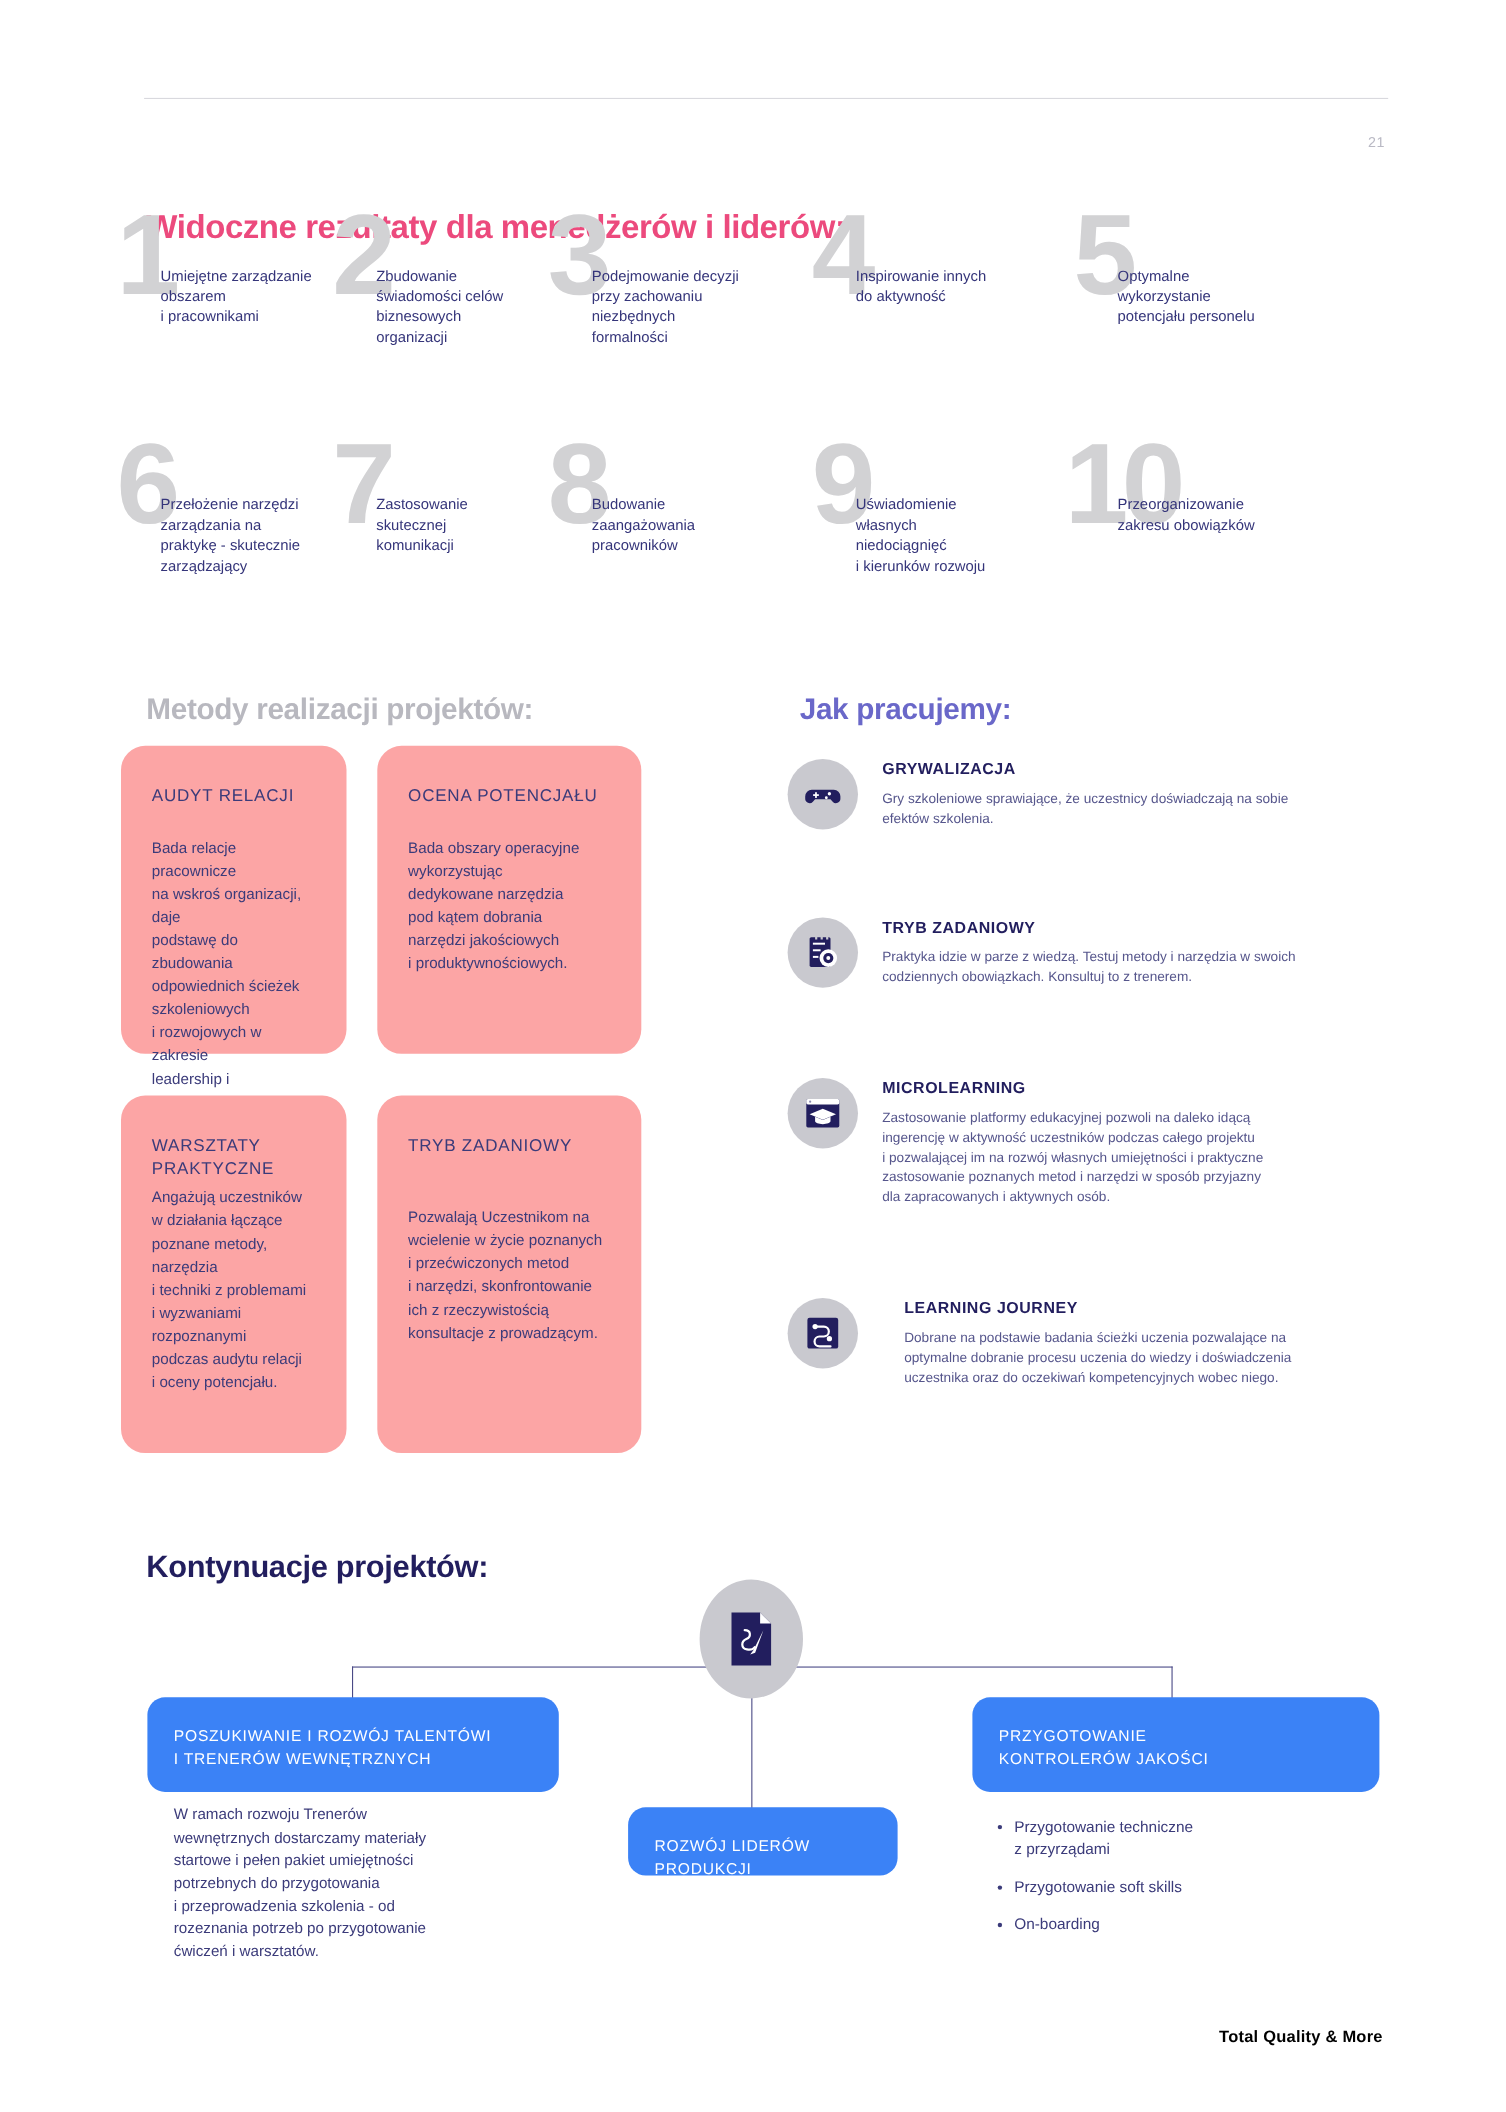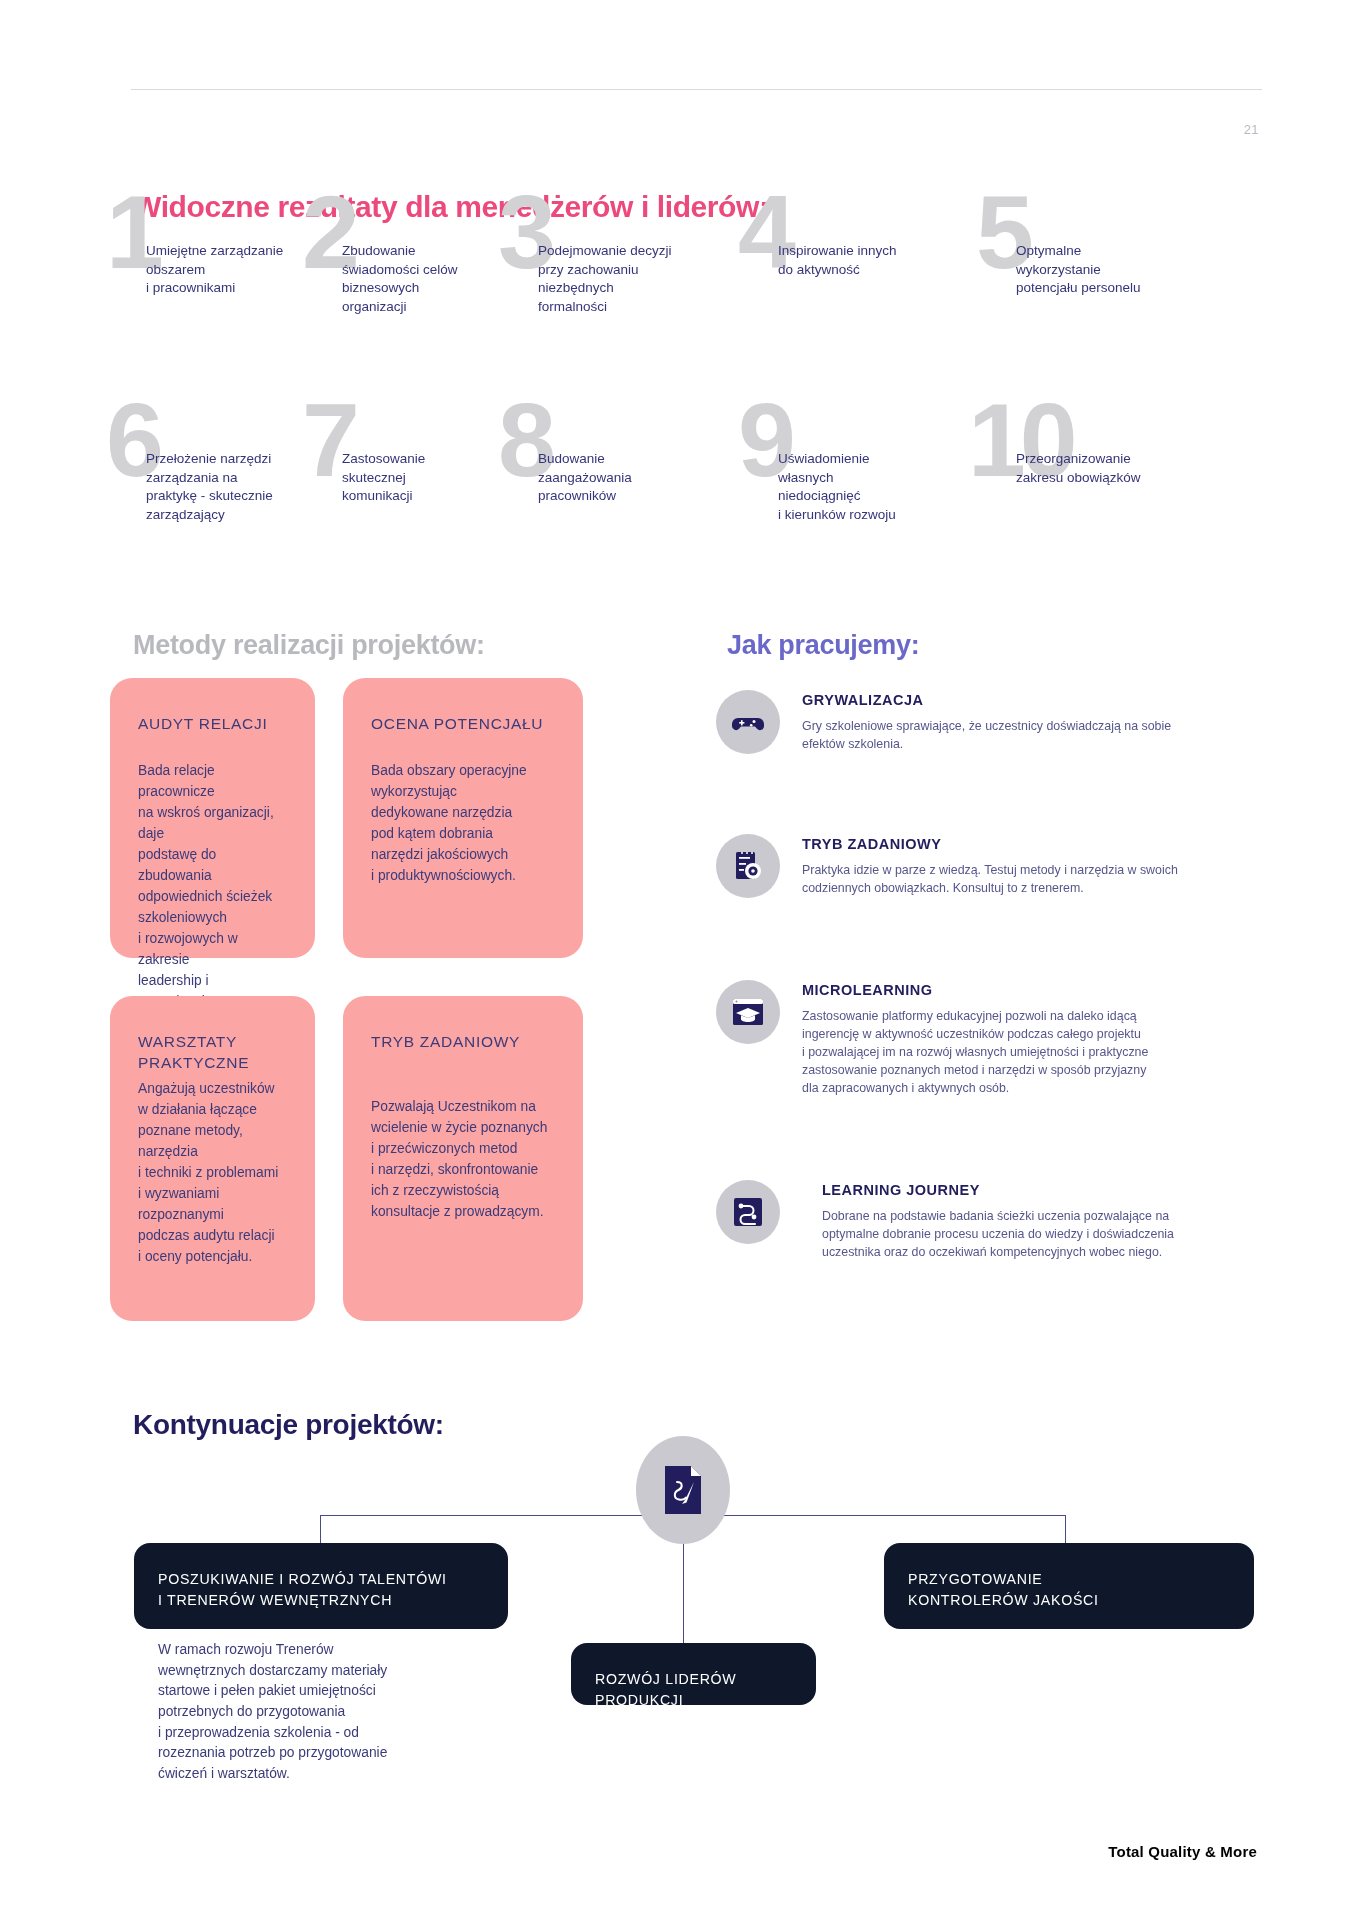--- a/index.html
+++ b/index.html
@@ -171,21 +171,21 @@
     left:636px; top:1436px;
     width:94px; height:108px;
     border-radius:50%;
     background:#c9c9cf;
     display:flex;align-items:center;justify-content:center;
     z-index:3;
   }
   .connector{position:absolute;background:#4a4a86;}
   .blue-box{
     position:absolute;
-    background:#0f172a;
+    background:#3b82f6;
     border-radius:16px;
     box-sizing:border-box;
     color:#ffffff;
     font-size:14.2px;
     letter-spacing:.7px;
     line-height:1.5;
     padding:26px 24px;
     white-space:pre-line;
     z-index:2;
   }
@@ -450,16 +450,24 @@
 KONTROLERÓW JAKOŚCI</div>
 
   <div class="para-left">W ramach rozwoju Trenerów
 wewnętrznych dostarczamy materiały
 startowe i pełen pakiet umiejętności
 potrzebnych do przygotowania
 i przeprowadzenia szkolenia - od
 rozeznania potrzeb po przygotowanie
 ćwiczeń i warsztatów.</div>
 
+  <div class="bullets">
+    <ul>
+      <li>Przygotowanie techniczne
+z przyrządami</li>
+      <li>Przygotowanie soft skills</li>
+      <li> On-boarding</li>
+    </ul>
+  </div>
 
   <div class="footer-brand">Total Quality &amp; More</div>
 
 </div>
 
 </body></html>

